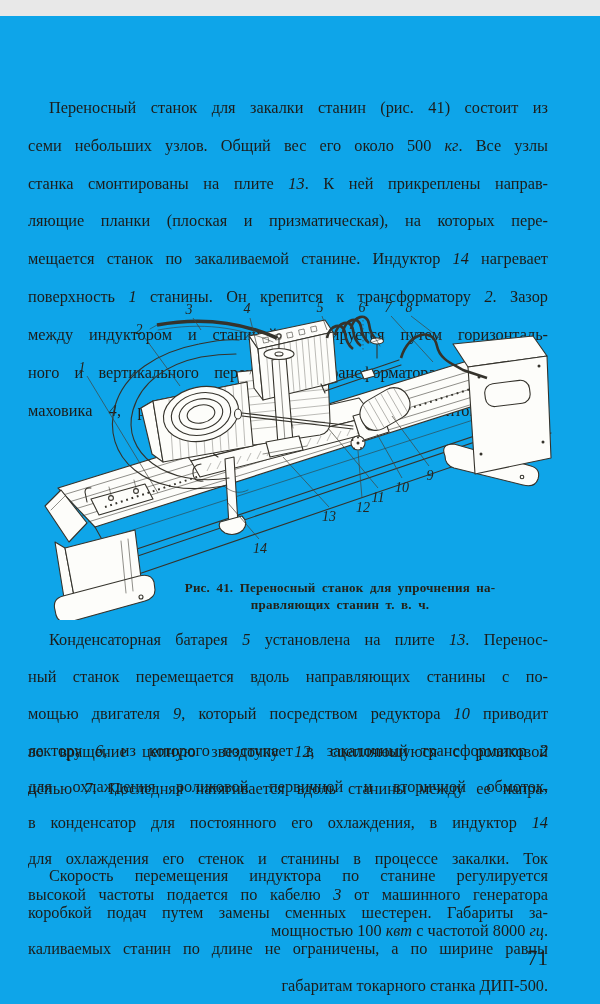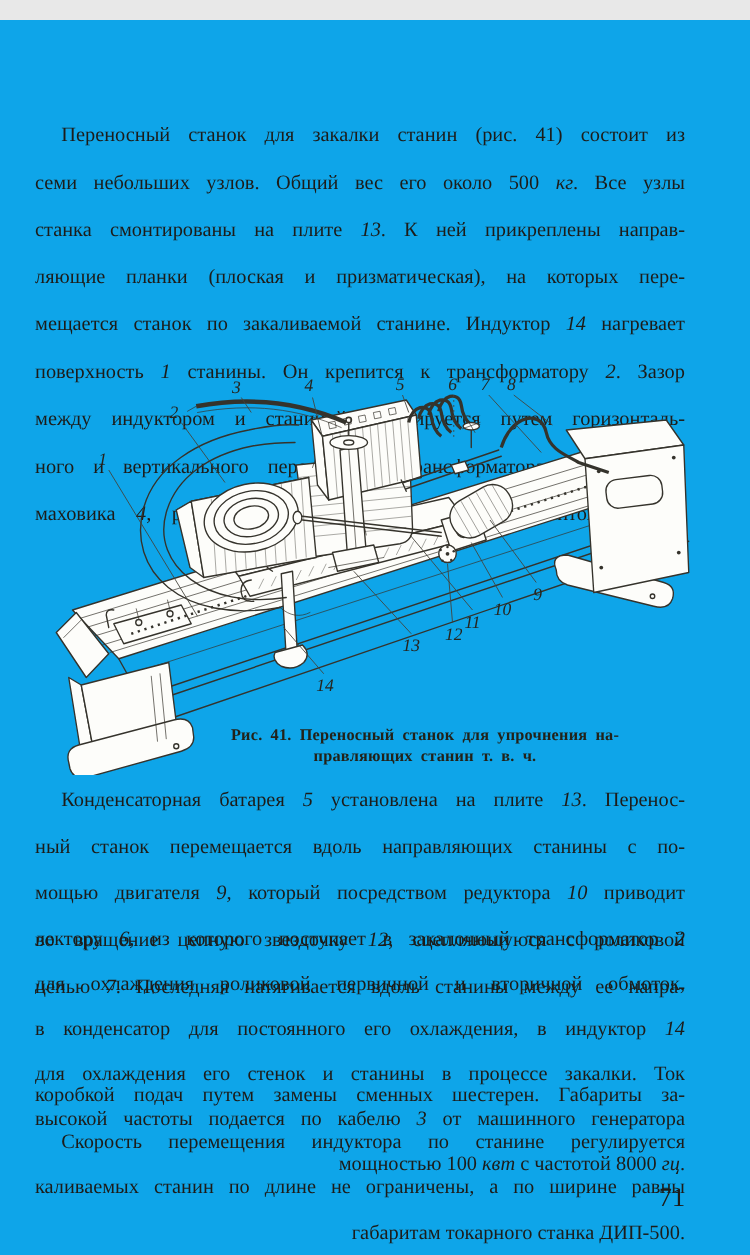--- a/index.html
+++ b/index.html
@@ -240,21 +240,21 @@
     </div>
   <div class="para" id="p3">
       <div class="tl">лектору <i>6</i>, из которого поступает в закалочный трансформатор <i>2</i></div>
       <div class="tl">для охлаждения роликовой первичной и вторичной обмоток,</div>
       <div class="tl">в конденсатор для постоянного его охлаждения, в индуктор <i>14</i></div>
       <div class="tl">для охлаждения его стенок и станины в процессе закалки. Ток</div>
       <div class="tl">высокой частоты подается по кабелю <i>3</i> от машинного генератора</div>
       <div class="tl last">мощностью 100 <i>квт</i> с частотой 8000 <i>гц</i>.</div>
     </div>
   <div class="para" id="p4">
+      <div class="tl first">Скорость перемещения индуктора по станине регулируется</div>
       <div class="tl">коробкой подач путем замены сменных шестерен. Габариты за-</div>
-      <div class="tl first">Скорость перемещения индуктора по станине регулируется</div>
       <div class="tl">каливаемых станин по длине не ограничены, а по ширине равны</div>
       <div class="tl last">габаритам токарного станка ДИП-500.</div>
     </div>
 
   <div class="pagenum">71</div>
 
 </div>
 
 </body></html>

